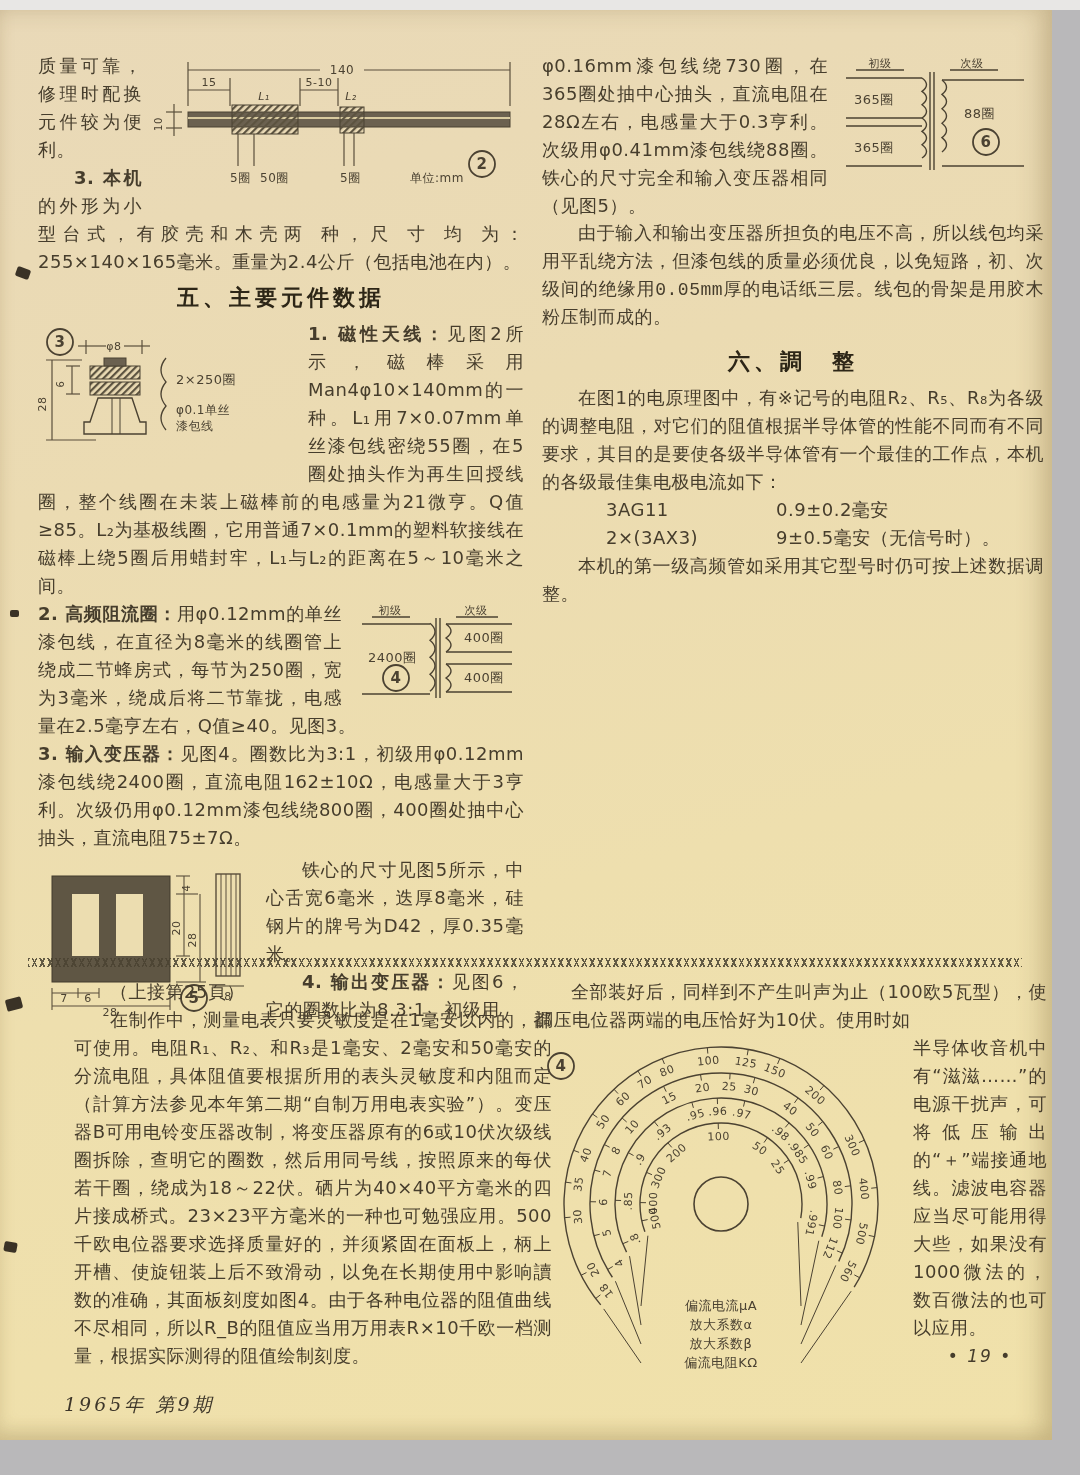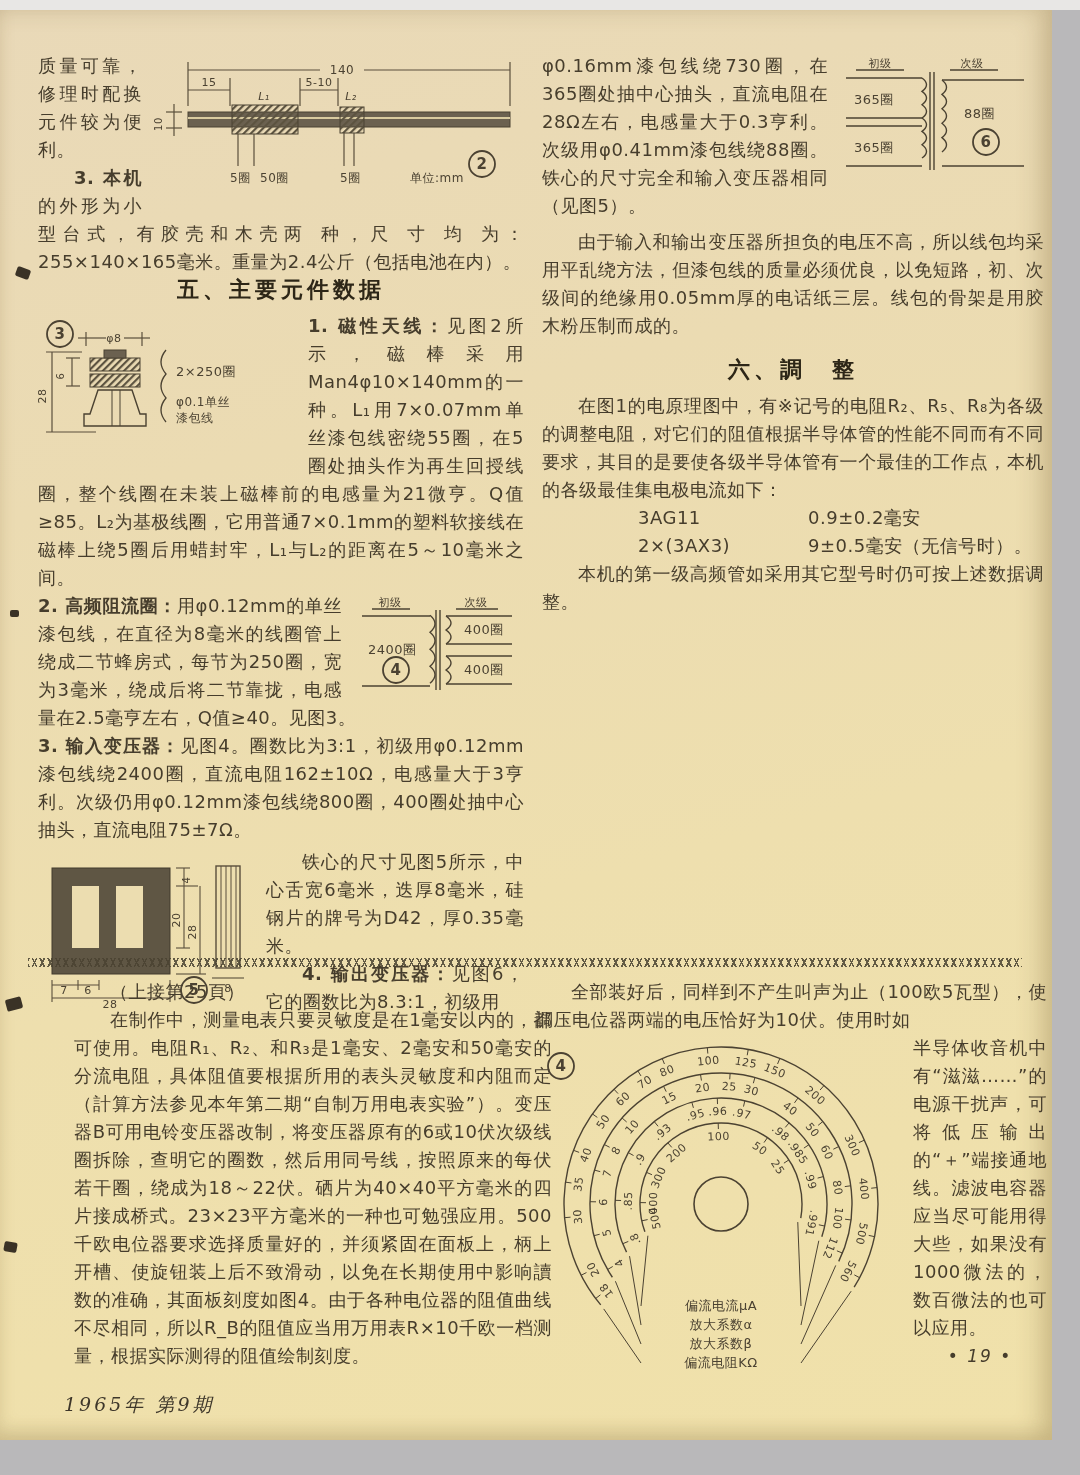--- a/index.html
+++ b/index.html
@@ -7,30 +7,30 @@
        font-family:"DejaVu Sans","Liberation Sans",sans-serif;}
   .photo-top{position:absolute;left:0;top:0;width:1080px;height:10px;background:#e8e7e5;}
   .page{position:absolute;left:0;top:10px;width:1052px;height:1430px;
         background:linear-gradient(165deg,#e9d9b8 0%,#ebdbb2 30%,#eedfae 60%,#f0e1aa 100%);
         box-shadow:inset -14px 0 22px rgba(120,95,50,.22), inset 0 -10px 16px rgba(120,95,50,.15);
         overflow:hidden;color:#463d2c;}
   p{margin:0;}
   .col{position:absolute;text-align:justify;font-size:18px;line-height:28px;letter-spacing:.5px;}
   .indent{text-indent:2em;}
   .lead{font-weight:bold;}
-  h2{font-size:22px;font-weight:bold;text-align:center;margin:0 0 8px 0;color:#2d2617;letter-spacing:4px;}
+  h2{font-size:22px;font-weight:bold;text-align:center;margin:8px 0 8px 0;color:#2d2617;letter-spacing:4px;}
   .fig{border:none;}
   .fl-r{float:right;margin:2px 0 4px 10px;}
   .fl-l{float:left;margin:2px 12px 4px 0;}
   svg text{fill:#4b4232;}
   .divider{position:absolute;left:28px;top:948px;width:994px;height:9px;opacity:.85;
      background:
        repeating-linear-gradient(63deg,#4a4332 0 1.6px,transparent 1.6px 7px),
        repeating-linear-gradient(117deg,#4a4332 0 1.6px,transparent 1.6px 7px);}
-  .cur-row{display:flex;margin-left:96px;}
+  .cur-row{display:flex;margin-left:64px;}
   .cur-model{width:170px;}
   .footer{position:absolute;left:64px;top:1382px;font-size:19px;font-style:italic;
           font-family:"DejaVu Serif","Liberation Serif",serif;letter-spacing:3px;color:#3d362a;}
   .pagenum{font-size:17px;font-style:italic;letter-spacing:2px;text-align:center;}
   .bind-mark{position:absolute;background:#3a3226;border-radius:2px;}
   .narrowwrap{display:flex;}
   .dialbox{width:372px;flex:0 0 372px;}
   .narrowcol{flex:1;padding-left:6px;}
   .contnote{font-size:18px;letter-spacing:.5px;}
 </style>
@@ -226,21 +226,21 @@
           <line x1="104" y1="112" x2="186" y2="112"></line>
       </g>
       <text x="16" y="50" font-size="13">365圈</text>
       <text x="16" y="98" font-size="13">365圈</text>
       <text x="126" y="64" font-size="13">88圈</text>
       <circle cx="148" cy="88" r="13" fill="none" stroke="#4b4232" stroke-width="1.8"></circle>
       <text x="148" y="93" font-size="15" font-weight="bold" text-anchor="middle">6</text>
     </svg>
 
     <p>φ0.16mm漆包线绕730圈，在365圈处抽中心抽头，直流电阻在28Ω左右，电感量大于0.3亨利。次级用φ0.41mm漆包线绕88圈。铁心的尺寸完全和输入变压器相同（见图5）。</p>
-    <p class="indent" style="margin-top:8px;">由于输入和输出变压器所担负的电压不高，所以线包均采用平乱绕方法，但漆包线的质量必须优良，以免短路，初、次级间的绝缘用0.05mm厚的电话纸三层。线包的骨架是用胶木粉压制而成的。</p>
+    <p class="indent" style="margin-top:0;font-family:Liberation Mono, monospace;">由于输入和输出变压器所担负的电压不高，所以线包均采用平乱绕方法，但漆包线的质量必须优良，以免短路，初、次级间的绝缘用0.05mm厚的电话纸三层。线包的骨架是用胶木粉压制而成的。</p>
 
     <h2 style="margin-top:16px;">六、調　整</h2>
 
     <p class="indent">在图1的电原理图中，有※记号的电阻R₂、R₅、R₈为各级的调整电阻，对它们的阻值根据半导体管的性能不同而有不同要求，其目的是要使各级半导体管有一个最佳的工作点，本机的各级最佳集电极电流如下：</p>
 
     <div class="cur-row">
       <span class="cur-model">3AG11</span>
       <span>0.9±0.2毫安</span>
     </div>
     <div class="cur-row">

